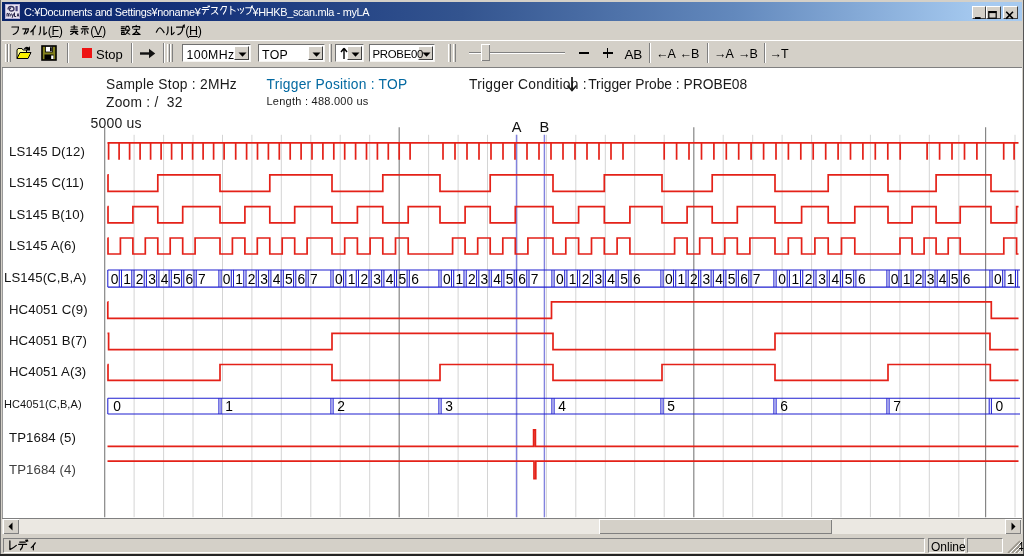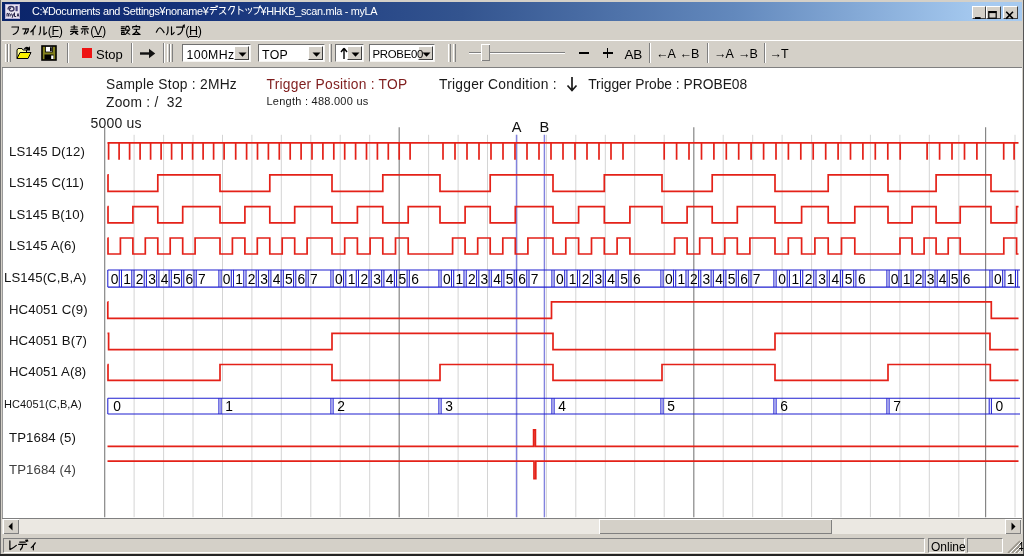--- a/index.html
+++ b/index.html
@@ -17,21 +17,21 @@
 <div class="abs" style="left:0;top:0;width:1px;height:556px;background:#717171"></div>
 <div class="abs" style="left:1023px;top:0;width:1px;height:556px;background:#555"></div>
 <div class="abs" style="left:0;top:553.5px;width:1024px;height:2.5px;background:#252525"></div>
 <div class="abs" style="left:2px;top:2px;width:1020px;height:18.5px;background:linear-gradient(90deg,#0a246a 0%,#16337b 20%,#33548f 45%,#6389bd 72%,#a6caf0 96%)"></div>
 <svg class="abs" style="left:4.5px;top:3.5px" width="15" height="15" viewBox="0 0 15 15">
 <rect x="0.5" y="0.5" width="14" height="14" fill="#e7e3ef" stroke="#b9b2d8"></rect>
 <path d="M3,5.5 Q3,2.5 6,2.5 Q9,2.5 9,5 Q9,7 6.2,7 Q4.4,7 4.4,5.4 Q4.4,4.2 6,4.2" fill="none" stroke="#3a3560" stroke-width="1.3"></path>
 <rect x="10.5" y="2" width="2.2" height="5.2" fill="#4a4480"></rect>
 <path d="M2,12.5 V9.5 M2,9.5 Q3.2,9 3.6,10 V12.5 M3.6,10 Q4.8,9 5.2,10 V12.5 M6.5,9.5 L7.6,12.5 M8.7,9.5 L7.2,13.8 M9.5,12.5 V8.5 M9.5,12.5 H11 M12.2,12.5 L13,9.5 L13.8,12.5" stroke="#26224a" stroke-width="1" fill="none"></path>
 </svg>
-<div class="abs" style="left:32px;top:5px;color:#fff;font-size:10.9px;letter-spacing:-0.32px;display:flex;height:13px">
+<div class="abs" style="left:24px;top:5px;color:#fff;font-size:10.9px;letter-spacing:-0.32px;display:flex;align-items:center;height:13px">
     <span>C:¥Documents and Settings¥noname¥</span>
     <svg width="52.0" height="12.6" viewBox="0 0 52.0 12.6" style="vertical-align:-2px">
       <g transform="translate(0.00,0) scale(0.815)">
         <path d="M2.2,3.2 H8 M1.2,5.6 H9.4 M5.4,5.6 Q5.4,8.6 3,11.2 M8.5,1.2 L9.2,2.5 M9.9,0.9 L10.6,2.2" fill="none" stroke="#fff" stroke-width="1.25" stroke-linecap="round"></path>
       </g>
       <g transform="translate(8.97,0) scale(0.815)">
         <path d="M2,3 H8.8 Q8.2,6.4 6,8.6 Q4.4,10.2 1.8,11.2 M5.8,7.2 L9.6,11.2" fill="none" stroke="#fff" stroke-width="1.25" stroke-linecap="round"></path>
       </g>
       <g transform="translate(17.94,0) scale(0.815)">
         <path d="M4.4,1.8 Q3.6,4.6 1.8,6.2 M4.4,1.8 H9.2 Q9,6.8 5.4,11.2" fill="none" stroke="#fff" stroke-width="1.25" stroke-linecap="round"></path>
@@ -186,37 +186,37 @@
 <div class="abs sep" style="left:648.5px;top:43px;height:20px"></div>
 <div class="txt" style="left:656px;top:47px;font-size:12.5px;letter-spacing:-1px">←A</div>
 <div class="txt" style="left:679.5px;top:47px;font-size:12.5px;letter-spacing:-1px">←B</div>
 <div class="abs sep" style="left:706.5px;top:43px;height:20px"></div>
 <div class="txt" style="left:714px;top:47px;font-size:12.5px;letter-spacing:-1px">→A</div>
 <div class="txt" style="left:738px;top:47px;font-size:12.5px;letter-spacing:-1px">→B</div>
 <div class="abs sep" style="left:763.5px;top:43px;height:20px"></div>
 <div class="txt" style="left:769.5px;top:47px;font-size:12.5px;letter-spacing:-1px">→T</div>
 <div class="abs" style="left:2px;top:67.5px;width:1019.5px;height:450px;background:#fff;border-left:1px solid #9a9a9a"></div>
 <div class="txt" style="left:106px;top:76.5px;font-size:13.8px;letter-spacing:0.25px;color:#1a1a1a">Sample Stop : 2MHz</div>
-<div class="txt" style="left:266.5px;top:76.5px;font-size:13.8px;letter-spacing:0.25px;color:#7f1d1d">Trigger Position : TOP</div>
-<div class="txt" style="left:439px;top:76.5px;font-size:13.8px;letter-spacing:0.25px;color:#1a1a1a">Trigger Condition :</div>
+<div class="txt" style="left:266.5px;top:76.5px;font-size:13.8px;letter-spacing:0.25px;color:#0369a1">Trigger Position : TOP</div>
+<div class="txt" style="left:469px;top:76.5px;font-size:13.8px;letter-spacing:0.25px;color:#1a1a1a">Trigger Condition :</div>
 <svg class="abs" style="left:565.5px;top:76px" width="12" height="16" viewBox="0 0 12 16">
     <path d="M6,1 V14 M1.5,9.5 L6,14.5 L10.5,9.5" stroke="#1a1a1a" stroke-width="1.7" fill="none"></path>
   </svg>
 <div class="txt" style="left:588.2px;top:76.5px;font-size:13.8px;letter-spacing:0;color:#1a1a1a">Trigger Probe : PROBE08</div>
 <div class="txt" style="left:106px;top:95px;font-size:13.8px;letter-spacing:0.25px;color:#1a1a1a">Zoom : /  32</div>
 <div class="txt" style="left:266.5px;top:95px;font-size:11px;letter-spacing:0.25px;color:#1a1a1a">Length : 488.000 us</div>
 <div class="txt" style="left:90.5px;top:114.5px;font-size:14px;letter-spacing:0.2px;color:#1a1a1a">5000 us</div>
 <div class="txt" style="left:9px;top:143.8px;font-size:13.2px;letter-spacing:0.1px;color:#141414">LS145 D(12)</div>
 <div class="txt" style="left:9px;top:175.1px;font-size:13.2px;letter-spacing:0.1px;color:#141414">LS145 C(11)</div>
 <div class="txt" style="left:9px;top:206.7px;font-size:13.2px;letter-spacing:0.1px;color:#141414">LS145 B(10)</div>
 <div class="txt" style="left:9px;top:237.9px;font-size:13.2px;letter-spacing:0.1px;color:#141414">LS145 A(6)</div>
 <div class="txt" style="left:4px;top:270.3px;font-size:13.2px;letter-spacing:0.1px;color:#141414">LS145(C,B,A)</div>
 <div class="txt" style="left:9px;top:301.9px;font-size:13.2px;letter-spacing:0.1px;color:#141414">HC4051 C(9)</div>
 <div class="txt" style="left:9px;top:333.0px;font-size:13.2px;letter-spacing:0.1px;color:#141414">HC4051 B(7)</div>
-<div class="txt" style="left:9px;top:364.4px;font-size:13.2px;letter-spacing:0.1px;color:#141414">HC4051 A(8)</div>
+<div class="txt" style="left:9px;top:364.4px;font-size:13.2px;letter-spacing:0.1px;color:#141414">HC4051 A(3)</div>
 <div class="txt" style="left:4px;top:397.9px;font-size:11px;letter-spacing:0.1px;color:#141414">HC4051(C,B,A)</div>
 <div class="txt" style="left:9px;top:430.3px;font-size:13.2px;letter-spacing:0.1px;color:#141414">TP1684 (5)</div>
 <div class="txt" style="left:9px;top:462.2px;font-size:13.2px;letter-spacing:0.1px;color:#404040">TP1684 (4)</div>
 <div class="abs" style="left:2px;top:517.5px;width:1019.5px;height:1px;background:#808080"></div>
 <svg width="1024" height="556" viewBox="0 0 1024 556" style="position:absolute;left:0;top:0" font-family="Liberation Sans, sans-serif">
     <line x1="134.1" y1="134.8" x2="134.1" y2="517.2" stroke="#d4d4d4" stroke-width="1"></line>
     <line x1="163.6" y1="134.8" x2="163.6" y2="517.2" stroke="#d4d4d4" stroke-width="1"></line>
     <line x1="193.0" y1="134.8" x2="193.0" y2="517.2" stroke="#d4d4d4" stroke-width="1"></line>
     <line x1="222.5" y1="134.8" x2="222.5" y2="517.2" stroke="#d4d4d4" stroke-width="1"></line>
     <line x1="251.9" y1="134.8" x2="251.9" y2="517.2" stroke="#d4d4d4" stroke-width="1"></line>

